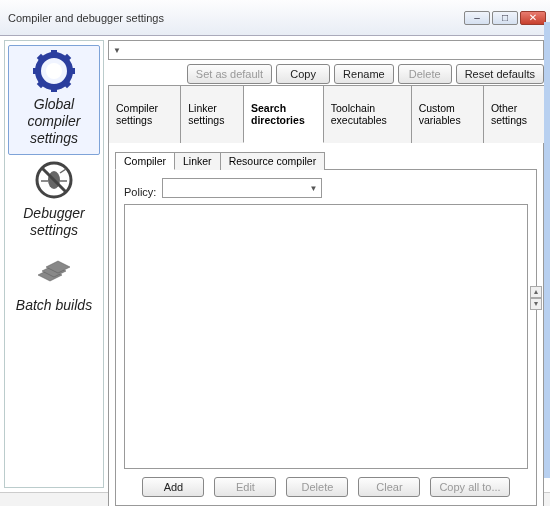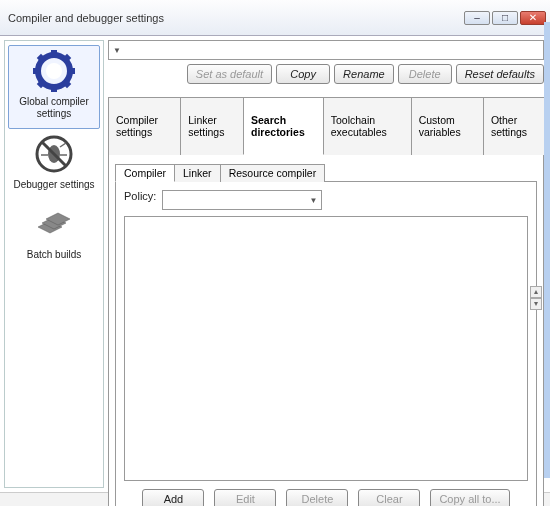--- a/index.html
+++ b/index.html
@@ -11,46 +11,46 @@
   .winbtn { width: 26px; height: 14px; border: 1px solid #888; border-radius: 2px; display: flex; align-items: center; justify-content: center; font-size: 10px; line-height: 1; cursor: default; }
   .winbtn.min, .winbtn.max { background: linear-gradient(to bottom,#f0f4fb,#d5e0f0); color:#334; }
   .winbtn.close { background: linear-gradient(to bottom,#e87b6f,#c7402e); color:#fff; border-color:#9a3b2e; }
   
   .content { display: flex; height: calc(100% - 50px); }
   
   .sidebar { width: 100px; border: 1px solid #bcc; margin: 4px 2px 4px 4px; background: #fff; display: flex; flex-direction: column; align-items: center; padding-top: 4px; }
   .side-item { width: 92px; text-align: center; padding: 4px 2px 8px; cursor: default; }
   .side-item.sel { background: #f0f4ff; border: 1px solid #7ea3d8; border-radius: 2px; }
   .side-item svg { display: block; margin: 0 auto 4px; }
-  .side-label { font-size: 10px; color: #222; line-height: 1.2; }
+  .side-label { font-size: 14px; color: #222; line-height: 1.2; font-style: italic; }
   
   .main { flex: 1; padding: 4px 6px 4px 2px; position: relative; }
   
   .compiler-row { display: flex; align-items: center; margin-bottom: 4px; }
   .dropdown { flex: 1; height: 20px; border: 1px solid #999; background: #fff; display: flex; align-items: center; padding: 0 4px; justify-content: space-between; }
   .dropdown-arrow { font-size: 8px; color: #555; }
   
-  .toolbar-row { display: flex; justify-content: flex-end; gap: 4px; margin-bottom: 12px; font-style: italic; }
+  .toolbar-row { display: flex; justify-content: flex-end; gap: 4px; margin-bottom: 0; }
   .btn { height: 20px; min-width: 54px; padding: 0 8px; border: 1px solid #888; border-radius: 3px; background: linear-gradient(to bottom,#fdfdfd,#e6e6e6); font-size: 11px; color: #222; display: inline-flex; align-items: center; justify-content: center; cursor: default; }
   .btn.disabled { color: #999; }
   .btn.wide { min-width: 72px; }
   
   .tabstrip { display: flex; border-bottom: 1px solid #999; }
   .tab { padding: 16px 7px; border: 1px solid #999; border-bottom: none; background: #f4f4f4; margin-right: -1px; font-size: 10.5px; position: relative; top: 1px; cursor: default; }
   .tab.active { background: #fff; border-bottom: 1px solid #fff; z-index: 2; font-weight: bold; }
   
   .tabpanel { border: 1px solid #999; border-top: none; padding: 6px; background: #fff; height: 370px; }
   
   .subtabstrip { display: flex; border-bottom: 1px solid #999; margin-top: 2px; }
   .subtab { padding: 2px 8px; border: 1px solid #999; border-bottom: none; background: #f4f4f4; margin-right: -1px; font-size: 10.5px; position: relative; top: 1px; cursor: default; }
   .subtab.active { background: #fff; border-bottom: 1px solid #fff; z-index: 2; }
   
   .subpanel { border: 1px solid #999; border-top: none; padding: 8px; background: #fff; height: 336px; display: flex; flex-direction: column; }
   
-  .policy-row { display: flex; align-items: flex-start; gap: 6px; margin-bottom: 6px; }
+  .policy-row { display: flex; align-items: flex-end; gap: 6px; margin-bottom: 6px; }
   .policy-label { color: #222; }
   .policy-dd { width: 160px; height: 20px; border: 1px solid #999; background: #fff; display: flex; align-items: center; justify-content: flex-end; padding: 0 4px; }
   
   .listbox { flex: 1; border: 1px solid #999; background: #fff; }
   
   .bottom-btns { display: flex; justify-content: center; gap: 10px; margin-top: 8px; }
   .bottom-btns .btn { min-width: 62px; }
   
   .dlg-footer { height: 36px; display: flex; justify-content: flex-end; align-items: center; gap: 6px; padding: 0 10px; border-top: 1px solid #ccc; background: #f3f3f3; }
   .dlg-footer .btn { min-width: 66px; }

